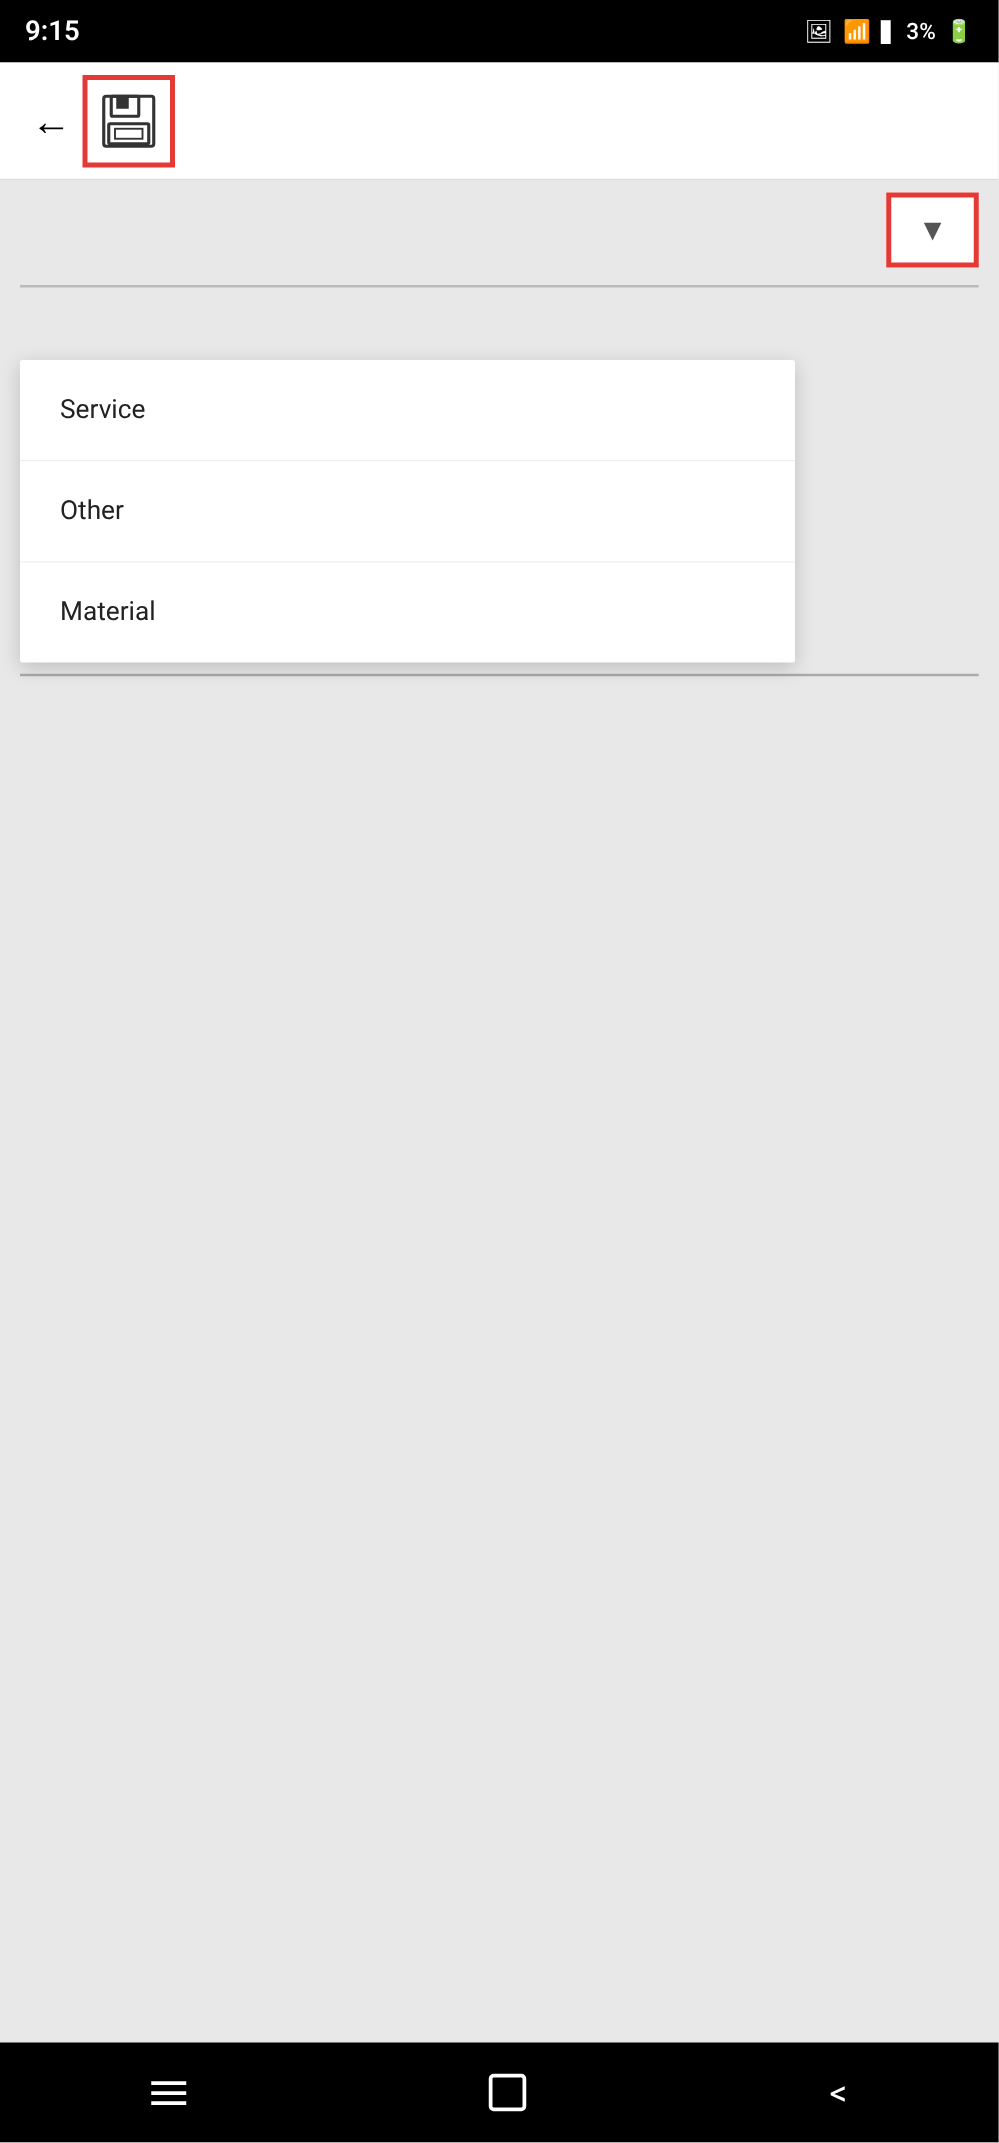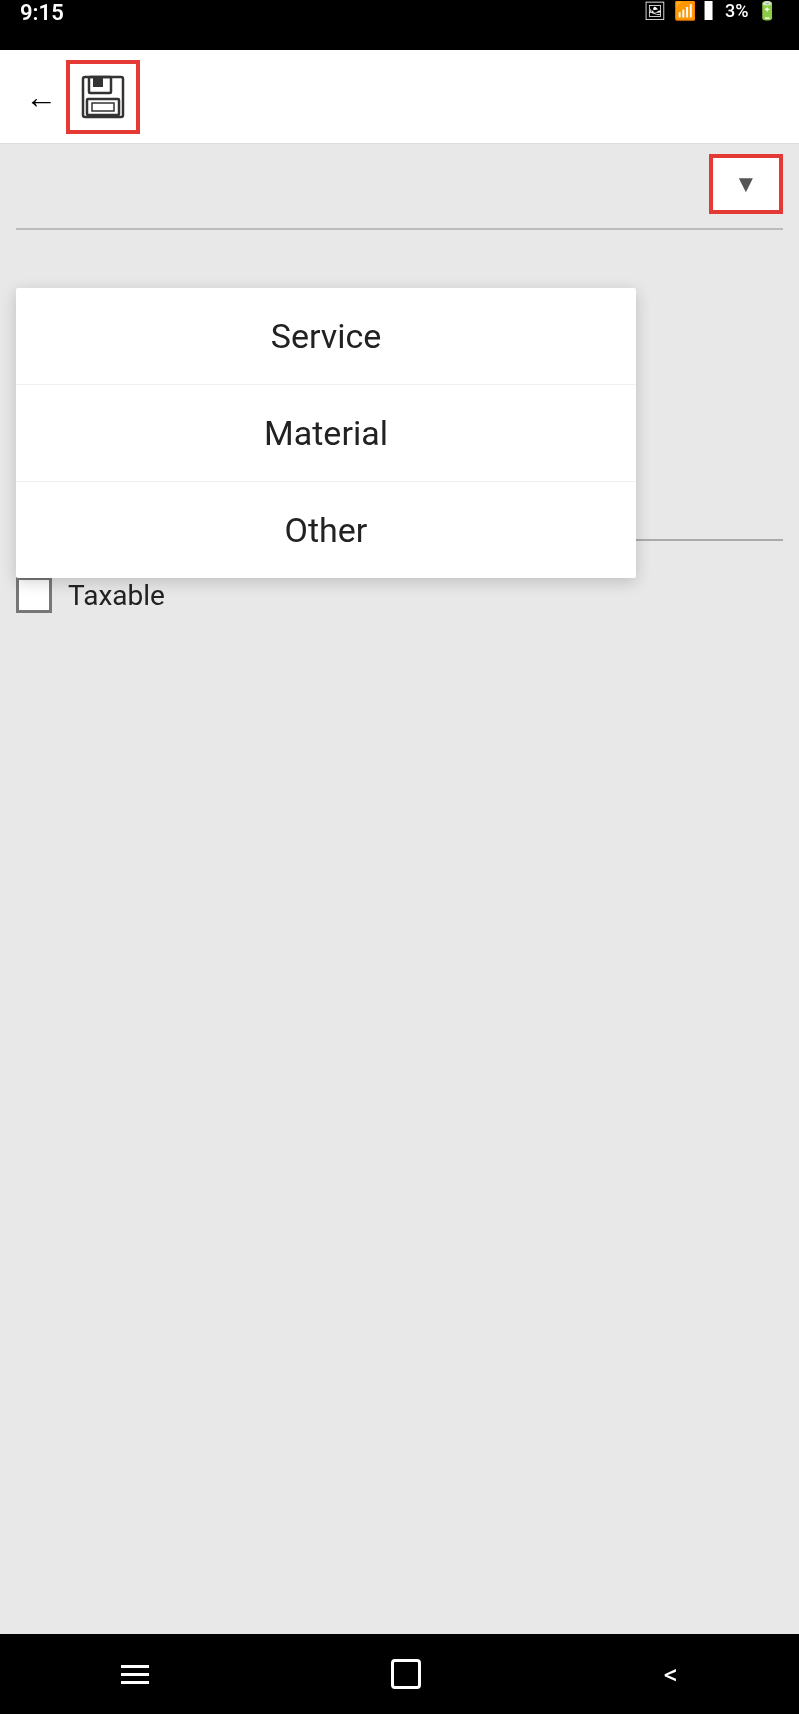--- a/index.html
+++ b/index.html
@@ -17,21 +17,21 @@
       overflow: hidden;
       position: relative;
     }
 
     
     .status-bar {
       width: 100%;
       height: 50px;
       background: #000;
       display: flex;
-      align-items: flex-start;
+      align-items: center;
       justify-content: space-between;
       padding: 0 20px;
       color: #fff;
       font-size: 22px;
       font-weight: 500;
     }
 
     .status-bar-time {
       font-size: 22px;
       font-weight: 600;
@@ -134,26 +134,25 @@
       top: 144px;
       left: 16px;
       width: 620px;
       background: #fff;
       box-shadow: 0 4px 16px rgba(0,0,0,0.18);
       z-index: 100;
       border-radius: 2px;
     }
 
     .dropdown-item {
-      padding: 28px 9px;
-      font-size: 34px;
+      padding: 28px 32px;
+      font-size: 21px;
       color: #222;
       cursor: pointer;
       border-bottom: 1px solid #f0f0f0;
-      text-align: center;
     }
 
     .dropdown-item:last-child {
       border-bottom: none;
     }
 
     .field-row {
       border-bottom: 2px solid #aaa;
       margin-bottom: 20px;
       padding-bottom: 8px;
@@ -271,38 +270,34 @@
   </div>
 
   <div style="border-bottom: 2px solid #bbb; margin: 0 16px; margin-top: -10px;"></div>
   <div style="border-bottom: 2px solid #bbb; margin: 12px 16px 0;"></div>
 
   <div class="dropdown-menu">
     <div class="dropdown-item">
       <span>Service</span>
     </div>
     <div class="dropdown-item">
+      <span>Other</span>
+    </div>
+    <div class="dropdown-item">
       <span>Material</span>
-    </div>
-    <div class="dropdown-item">
-      <span>Other</span>
     </div>
   </div>
 
   <div style="padding: 0 16px; margin-top: 240px;">
     <div class="field-row">
       <span class="field-label">Price</span>
       <input type="text" style="width: 100%; border: none; background: transparent; font-size: 24px; outline: none; padding: 4px 0px;" placeholder="Price">
     </div>
   </div>
 
-  <div class="taxable-row">
-    <div class="checkbox"></div>
-    <span class="taxable-label">Taxable</span>
-  </div>
 
 </div>
 
 <div class="nav-bar">
   <div class="nav-recents">
     <span></span>
     <span></span>
     <span></span>
   </div>
   <div class="nav-home"></div>

